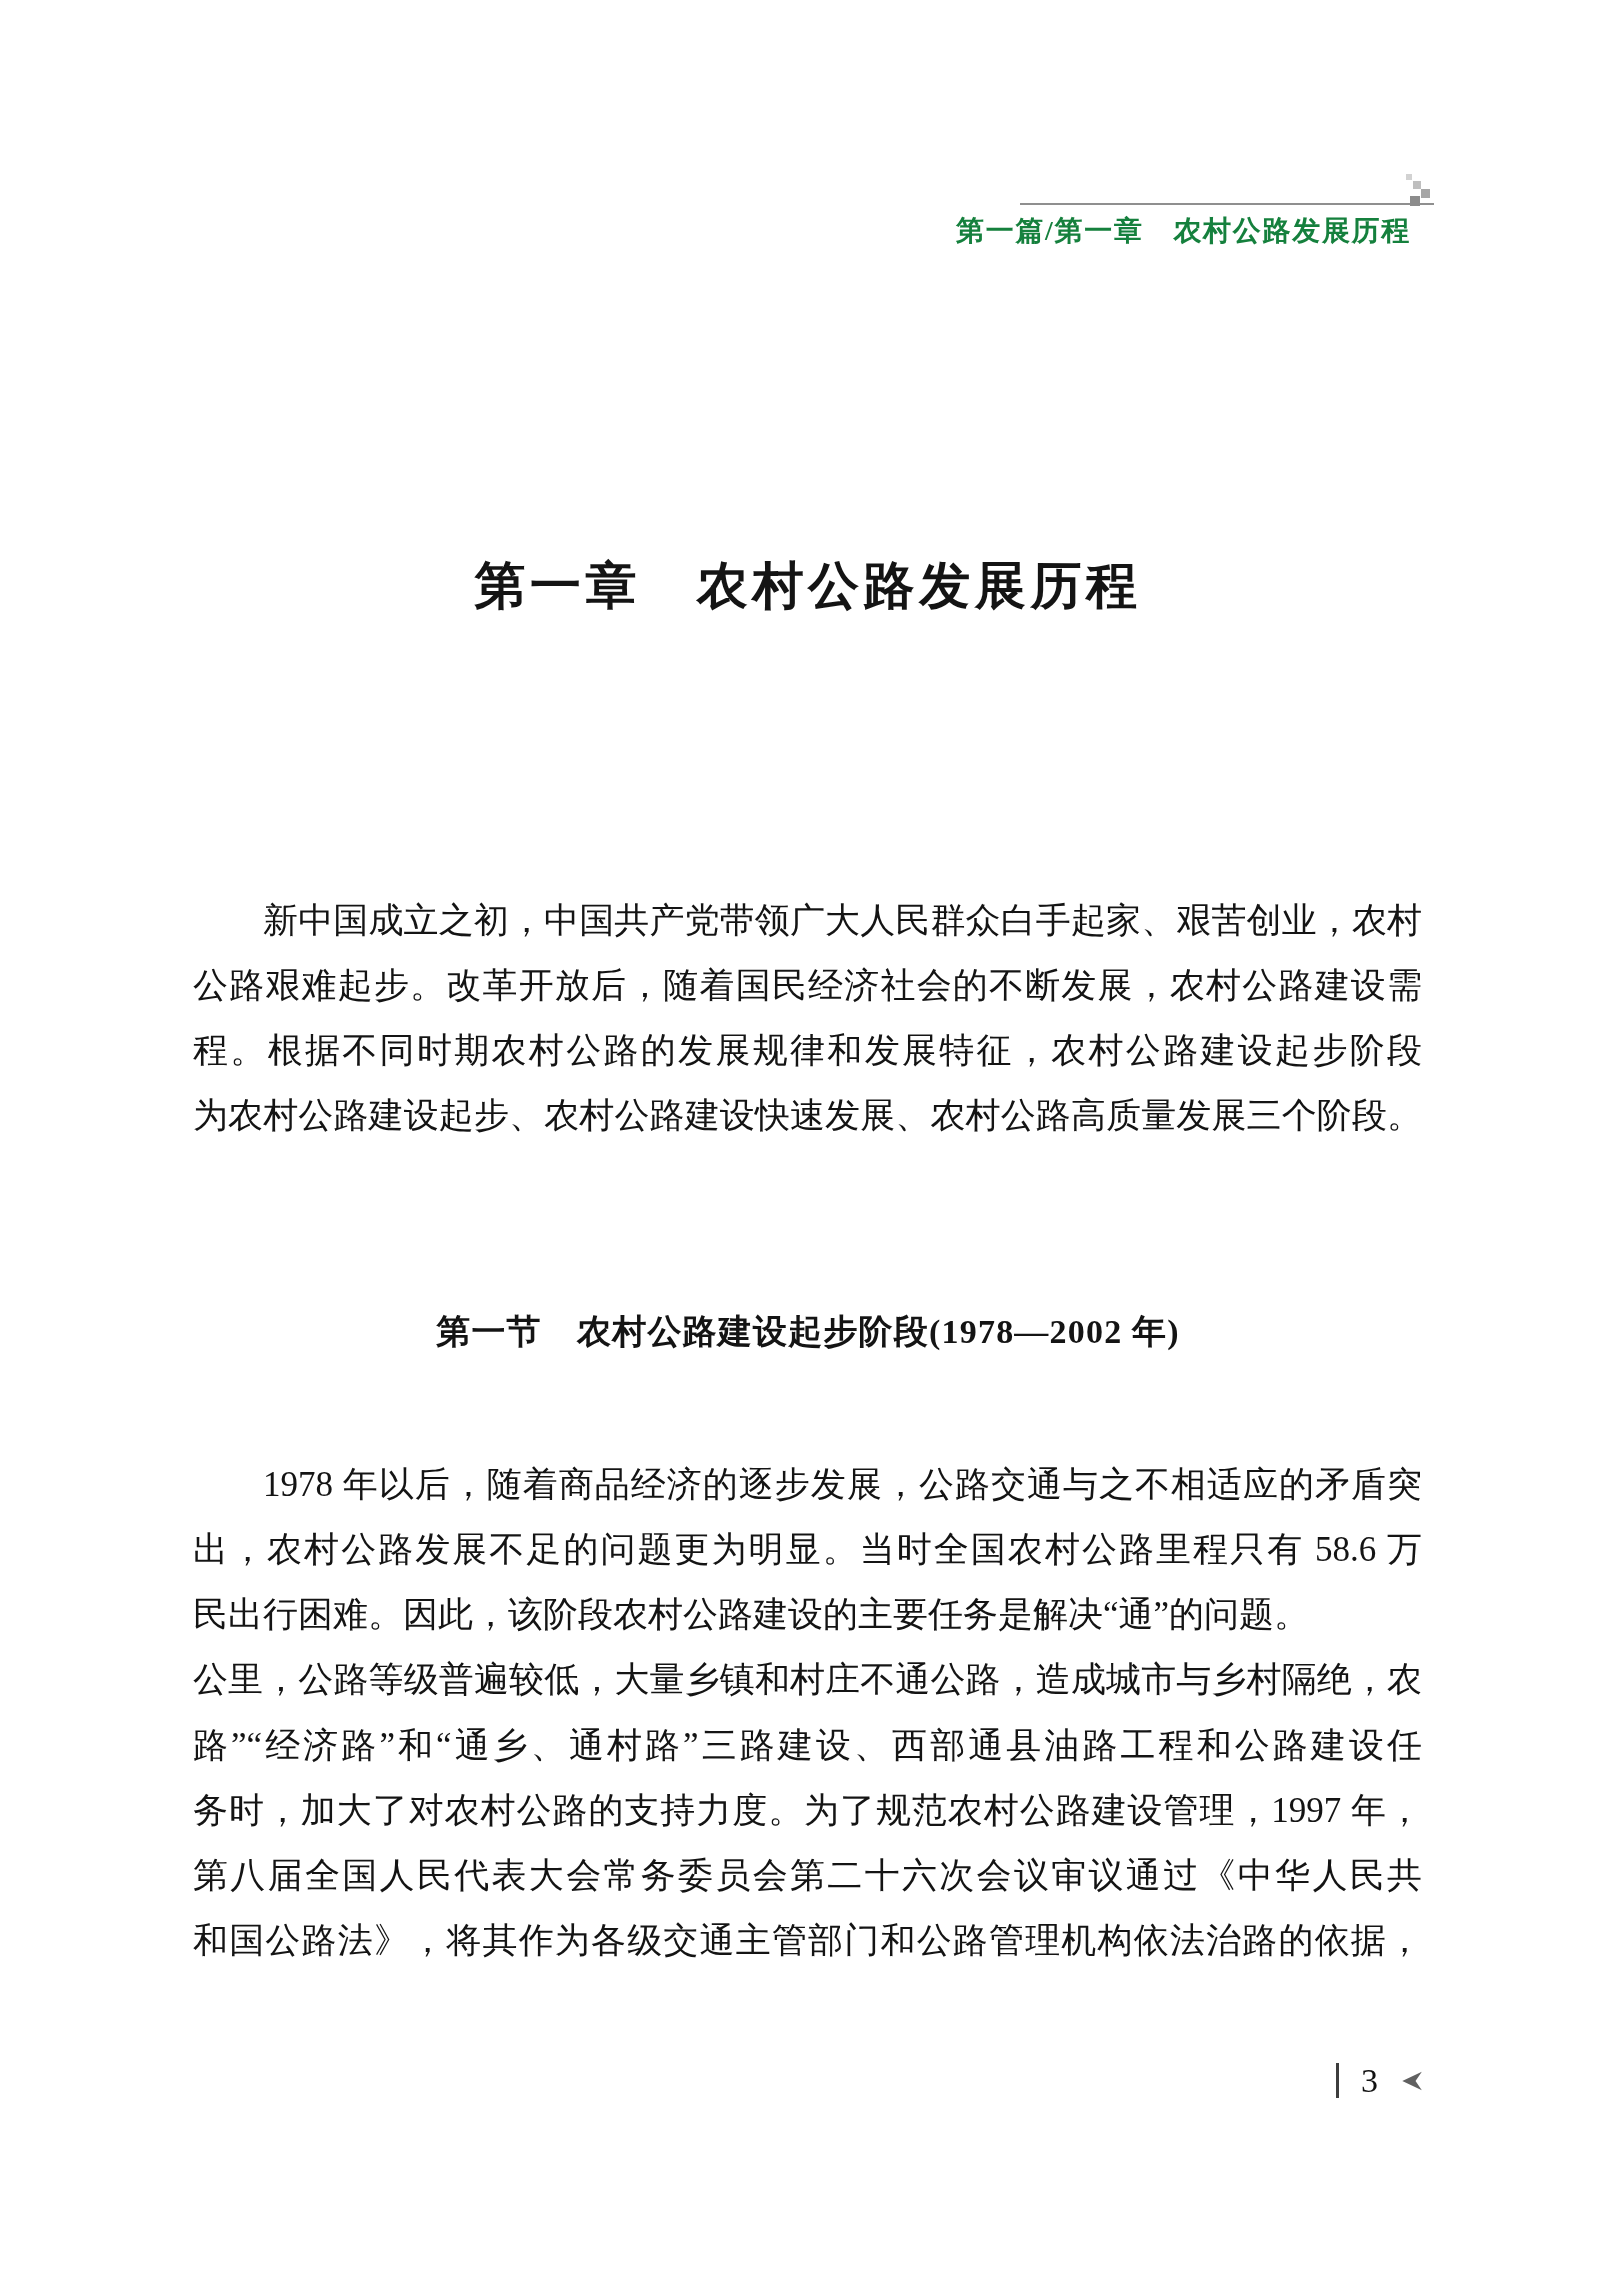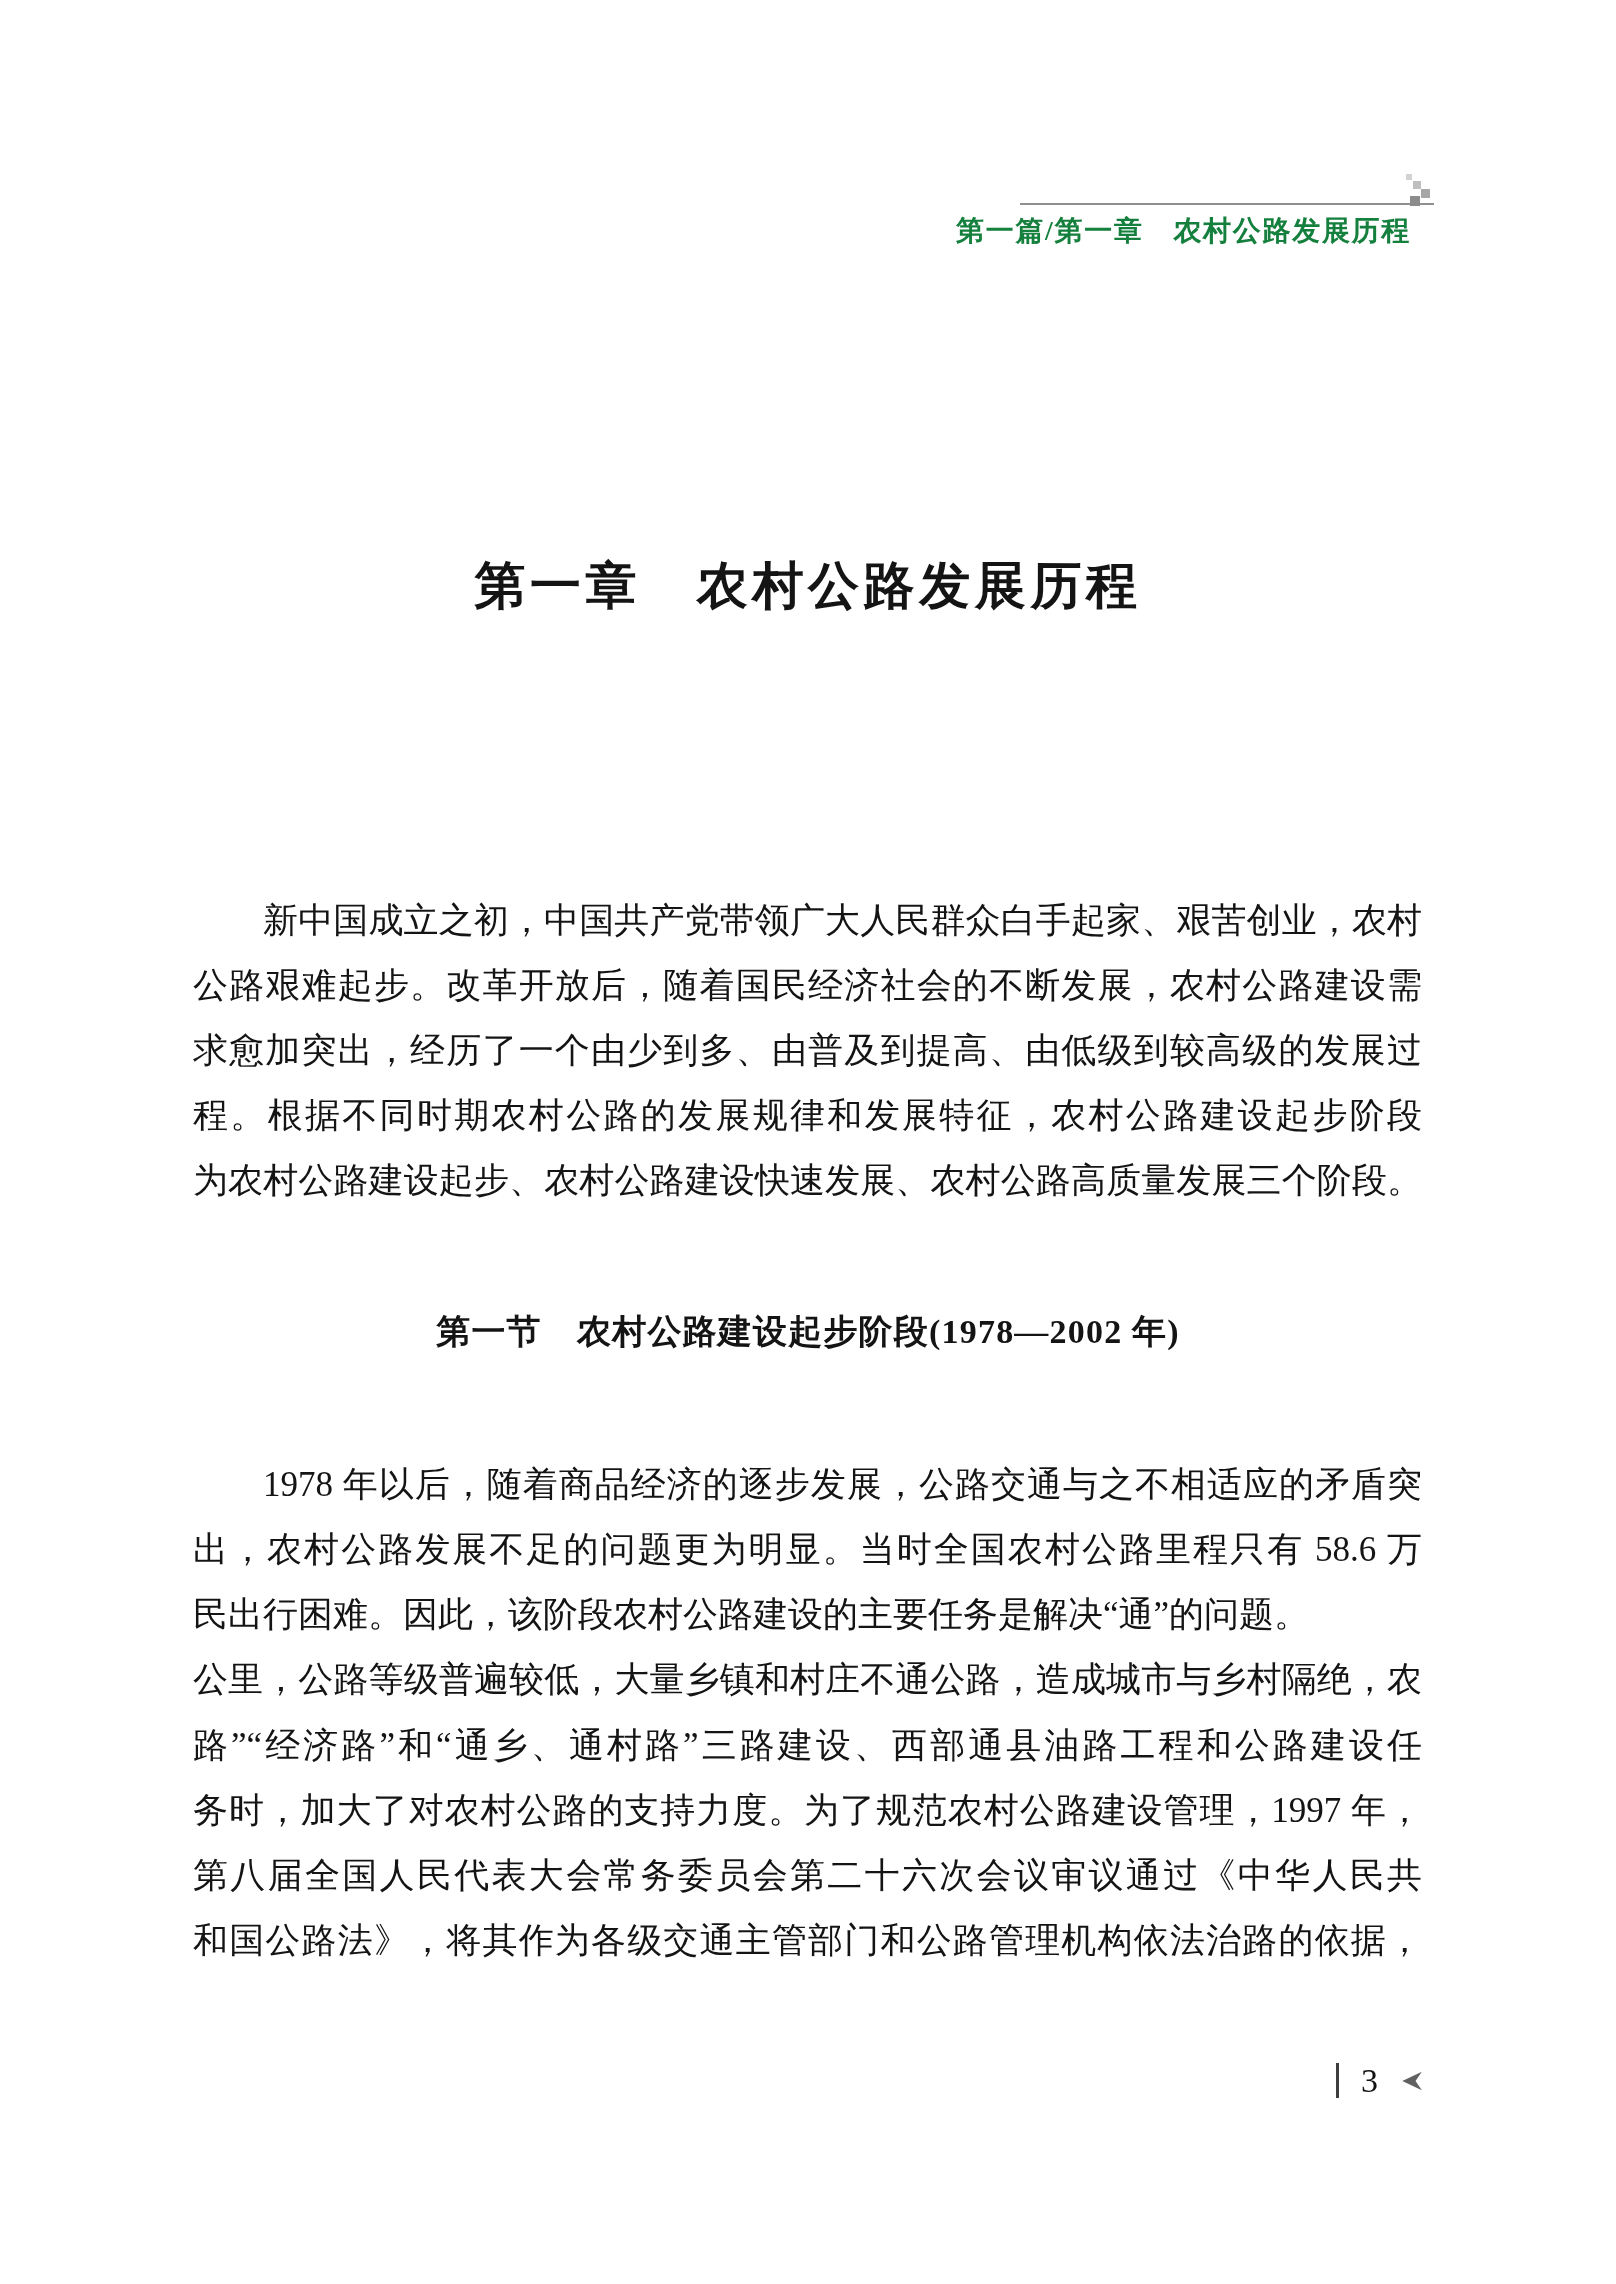--- a/index.html
+++ b/index.html
@@ -129,21 +129,20 @@
       <span class="sq sq3"></span>
       <span class="sq sq4"></span>
     </div>
   </header>
 
   <h1 class="chapter-title">第一章　农村公路发展历程</h1>
 
   <section class="para" id="para-intro">
     <div class="line indent">新中国成立之初，中国共产党带领广大人民群众白手起家、艰苦创业，农村</div>
     <div class="line">公路艰难起步。改革开放后，随着国民经济社会的不断发展，农村公路建设需</div>
-    <div class="line">求愈加突出，经历了一个由少到多、由普及到提高、由低级到较高级的发展过</div>
     <div class="line">程。根据不同时期农村公路的发展规律和发展特征，农村公路建设起步阶段</div>
     <div class="line">为农村公路建设起步、农村公路建设快速发展、农村公路高质量发展三个阶段。</div>
   </section>
 
   <h2 class="section-title">第一节　农村公路建设起步阶段(1978—2002 年)</h2>
 
   <section class="para" id="para-start">
     <div class="line indent">1978 年以后，随着商品经济的逐步发展，公路交通与之不相适应的矛盾突</div>
     <div class="line">出，农村公路发展不足的问题更为明显。当时全国农村公路里程只有 58.6 万</div>
     <div class="line no-stretch">民出行困难。因此，该阶段农村公路建设的主要任务是解决“通”的问题。</div>

